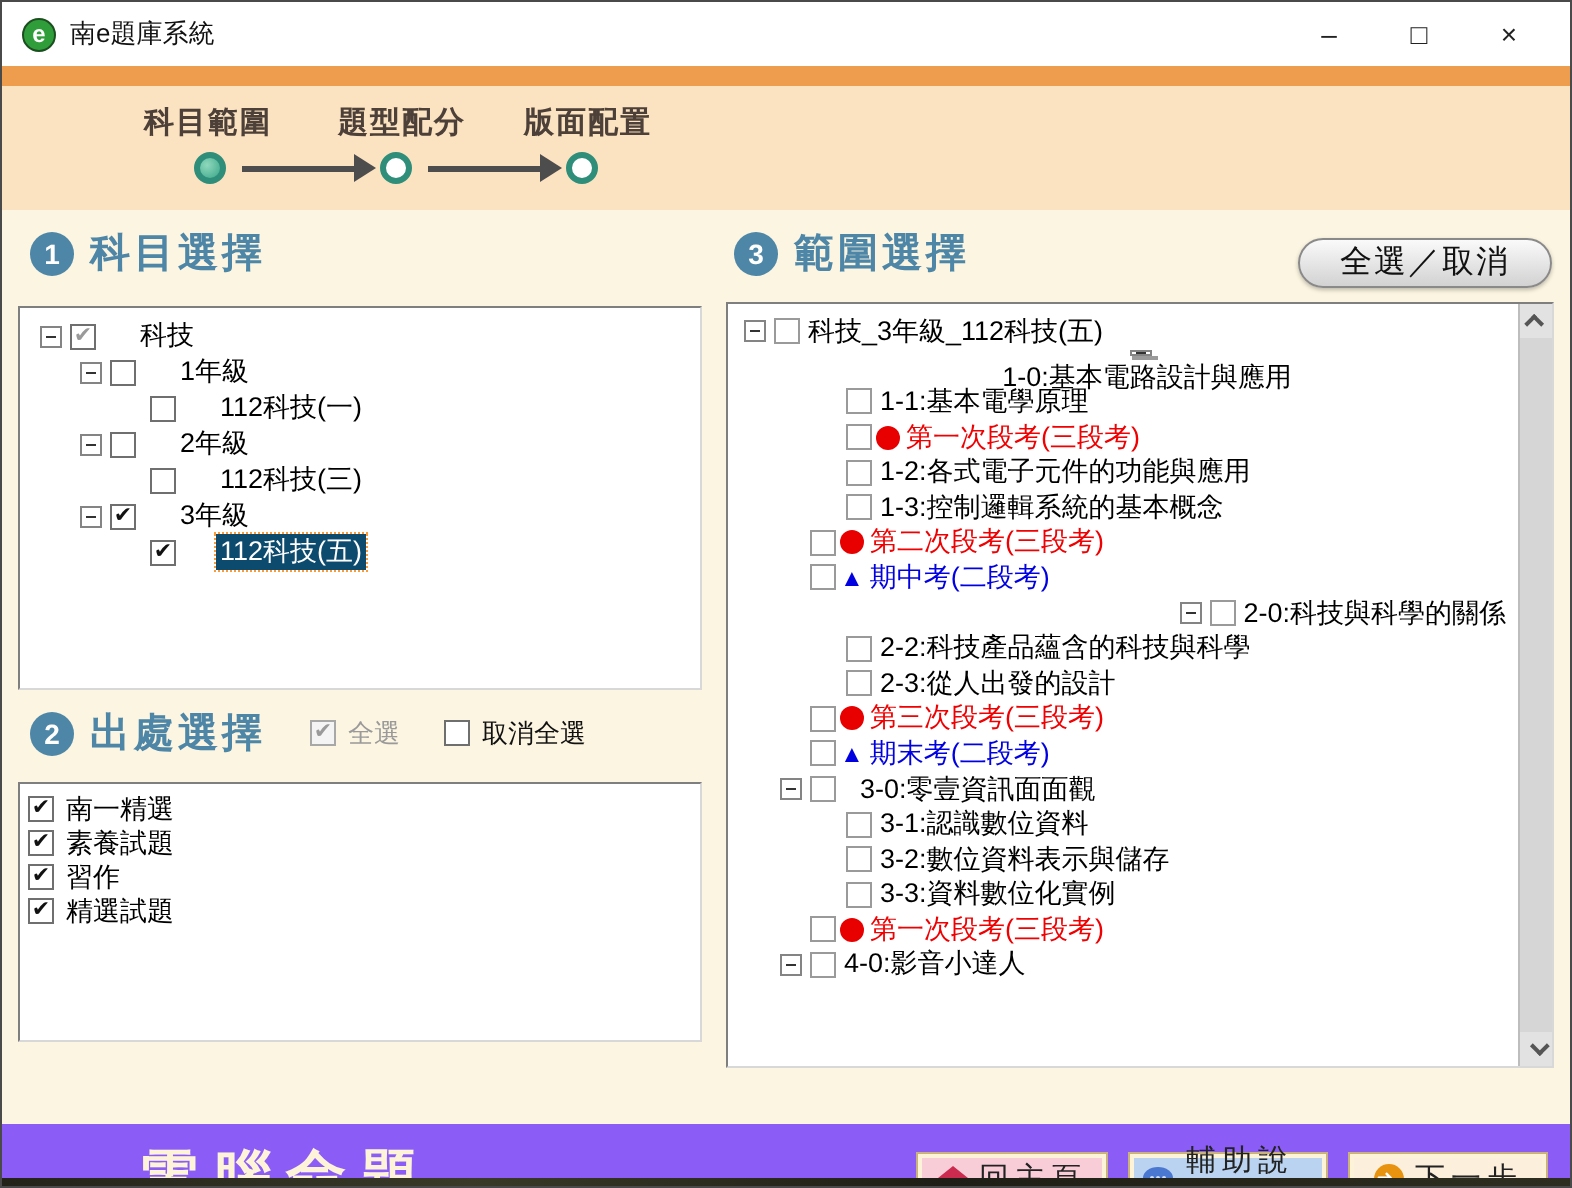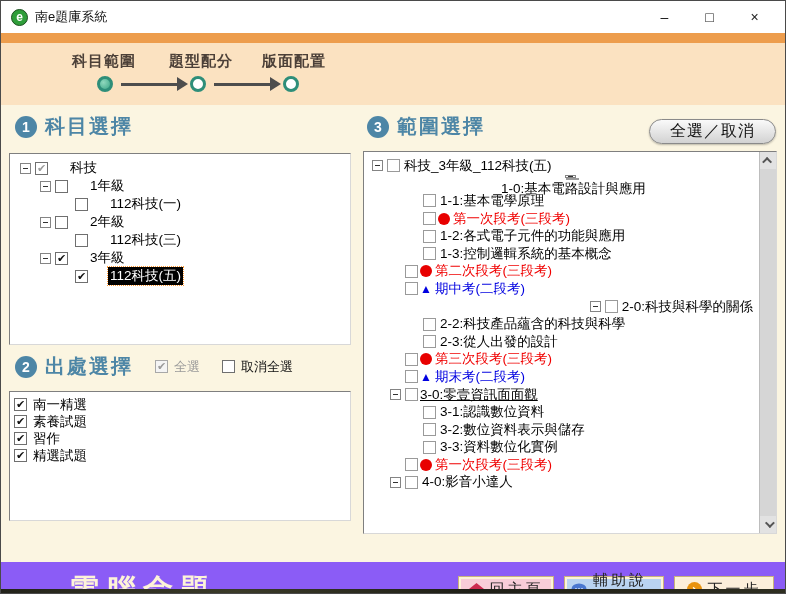--- a/index.html
+++ b/index.html
@@ -42,21 +42,21 @@
   .cb.gray-border { border-color:#9a9a9a; }
   .cb.checked::before { content:"✔"; }
   .cb.partial { color:#9a9a9a; }
   .cb.partial::before { content:"✔"; }
   .cb.disabled { border-color:#a8a8a8; background:#f4f4f4; color:#9a9a9a; }
   .marker-dot { width:12px; height:12px; min-width:12px; border-radius:50%; background:#e80000; margin-left:2px; }
   .marker-tri { color:#0000e0; font-size:12px; margin-left:2px; line-height:12px; }
   .tlabel { font-size:13.5px; color:#000; padding:0 2px; }
   .tlabel.red { color:#f00000; }
   .tlabel.blue { color:#0000e0; }
-  .tlabel.selected { background:#000000; color:#fff; outline:1px dotted #ff9933; }
+  .tlabel.selected { background:#0c4a6e; color:#fff; outline:1px dotted #ff9933; }
 
   
   .hdr-check { display:flex; align-items:center; margin-left:22px; }
   .hdr-check .lbl { font-size:13px; margin-left:6px; color:#111; }
   .hdr-check .lbl.gray { color:#9a9a9a; }
 
   
   .pill-btn { position:absolute; width:127px; height:25px; border-radius:13px; border:1px solid #8a8a8a; background:linear-gradient(#fafafa,#d2d2d2); font-size:16px; color:#111; display:flex; align-items:center; justify-content:center; letter-spacing:1px; box-shadow:0 1px 2px rgba(0,0,0,.25); }
 
   
@@ -263,21 +263,21 @@
           </div>
           <div class="trow" style="height: 17.6px; padding-left: 22px;">
             <span class="expand hidden"></span>
             <span class="cb gray-border"></span>
             <span class="marker-tri">▲</span>
             <span class="tlabel blue" style="margin-left: 1px;">期末考(二段考)</span>
           </div>
           <div class="trow" style="height: 17.6px; padding-left: 22px;">
             <span class="expand"></span>
             <span class="cb gray-border"></span>
-            <span class="tlabel" style="margin-left: 0; text-decoration: underline;">3-0:零壹資訊面面觀</span>
+            <span class="tlabel" style="margin-left: 10px;">3-0:零壹資訊面面觀</span>
           </div>
           <div class="trow" style="height: 17.6px; padding-left: 40px;">
             <span class="expand hidden"></span>
             <span class="cb gray-border"></span>
             <span class="tlabel" style="margin-left: 2px;">3-1:認識數位資料</span>
           </div>
           <div class="trow" style="height: 17.6px; padding-left: 40px;">
             <span class="expand hidden"></span>
             <span class="cb gray-border"></span>
             <span class="tlabel" style="margin-left: 2px;">3-2:數位資料表示與儲存</span>

